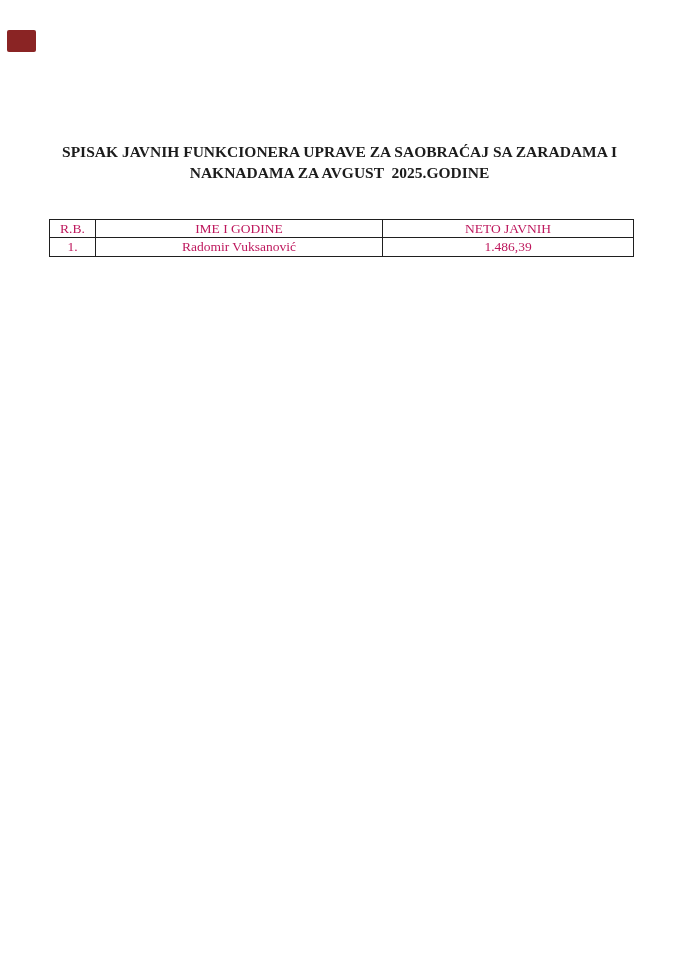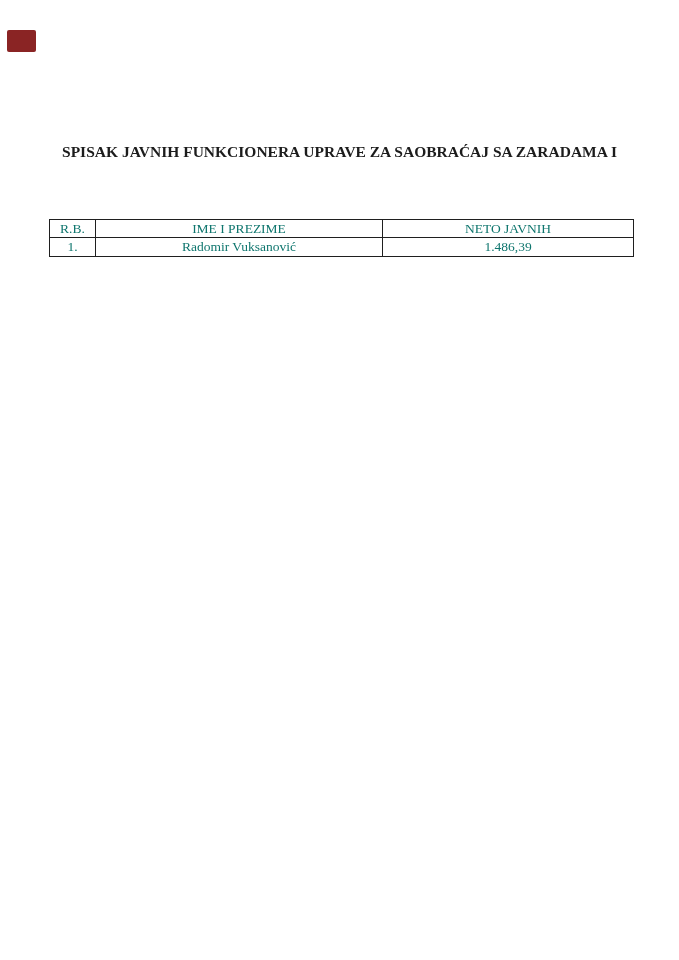--- a/index.html
+++ b/index.html
@@ -48,51 +48,52 @@
   }
   table.salary-table th,
   table.salary-table td {
     border: 1.6px solid #1f1f1f;
     font-family: "Liberation Serif", serif;
     font-size: 13.5px;
     font-weight: normal;
     text-align: center;
     vertical-align: middle;
     padding: 0;
-    color: #0f766e;
+    color: #be185d;
     overflow: hidden;
     white-space: nowrap;
   }
   table.salary-table thead th { height: 17px; }
   table.salary-table tbody td { height: 18px; }
   col.c-rb   { width: 46px; }
   col.c-name { width: 287px; }
   col.c-pay  { width: 251px; }
 </style>
 </head>
 <body>
 
 <div class="page">
 
   <div class="red-badge" style="background-color: rgb(138, 36, 36);"></div>
 
   <div class="doc-title">
     <div>SPISAK JAVNIH FUNKCIONERA UPRAVE ZA SAOBRAĆAJ SA ZARADAMA I</div>
+    <div>NAKNADAMA ZA AVGUST  2025.GODINE</div>
   </div>
 
   <table class="salary-table">
     <colgroup>
       <col class="c-rb">
       <col class="c-name">
       <col class="c-pay">
     </colgroup>
     <thead>
       <tr>
         <th>R.B.</th>
-        <th>IME I PREZIME</th>
+        <th>IME I GODINE</th>
         <th>NETO JAVNIH</th>
       </tr>
     </thead>
     <tbody>
       <tr>
         <td>1.</td>
         <td>Radomir Vuksanović</td>
         <td>1.486,39</td>
       </tr>
     </tbody>

